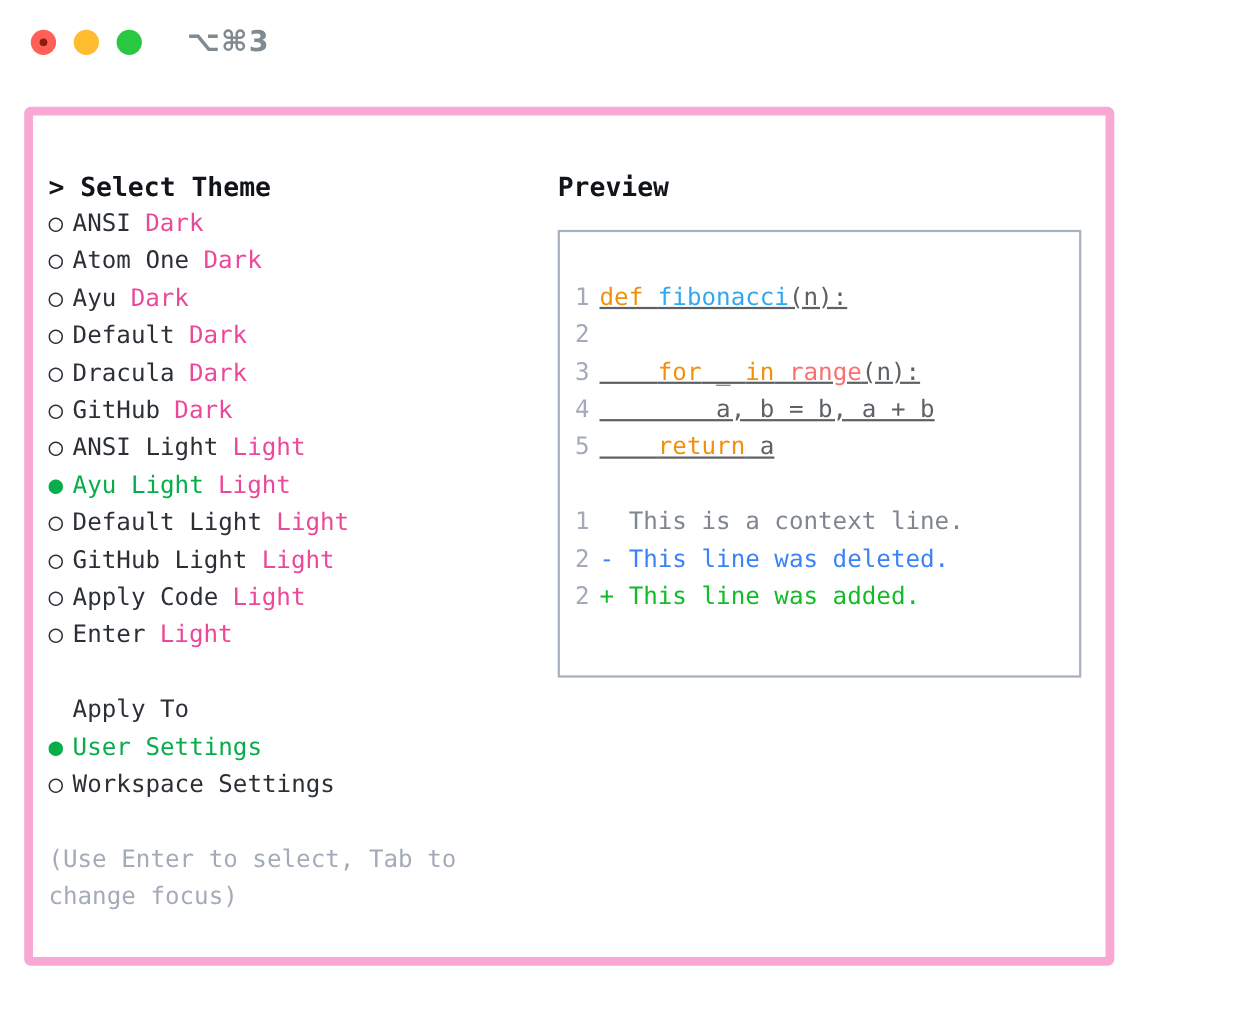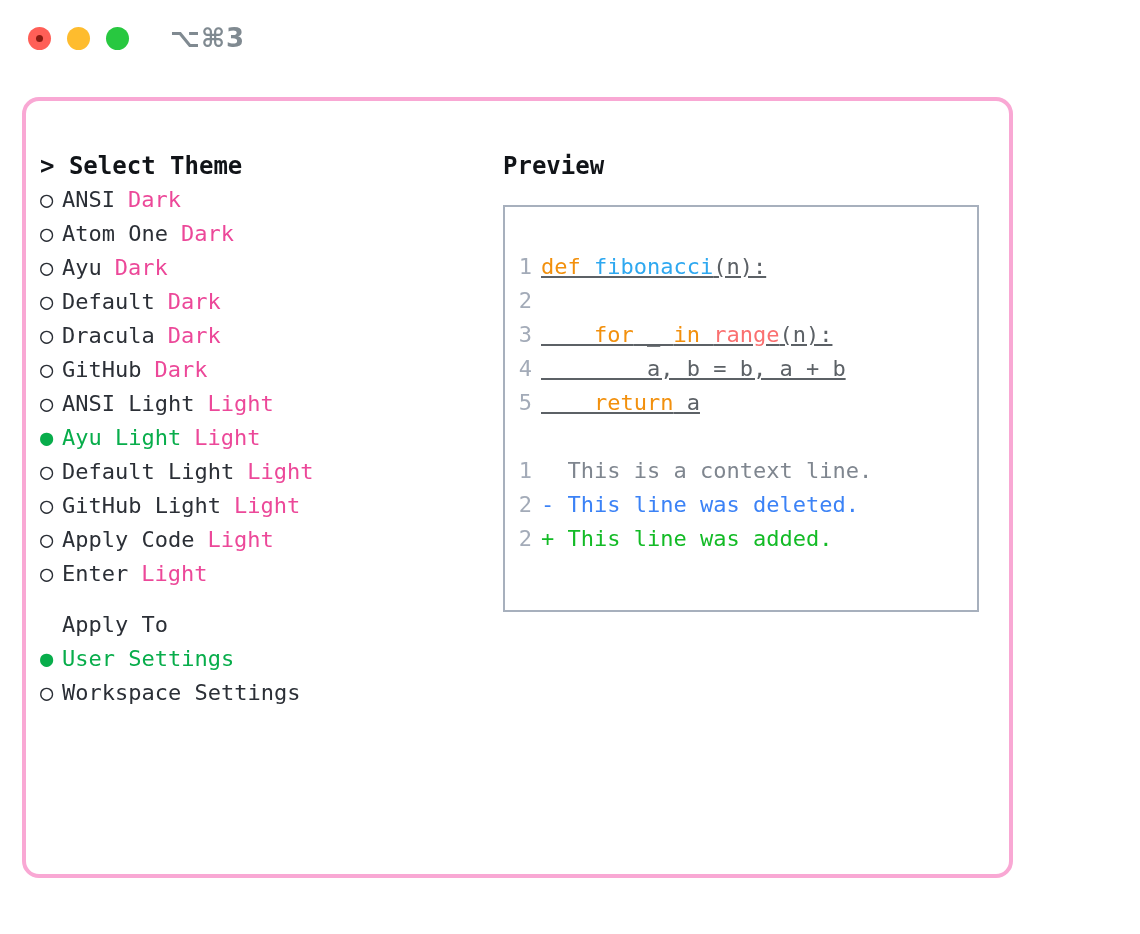--- a/index.html
+++ b/index.html
@@ -62,22 +62,22 @@
     line-height: 36px;
   }
 
   
   #panel {
     position: absolute;
     left: 22px;
     top: 97px;
     width: 991px;
     height: 781px;
-    border: 4px solid #f9a8d4;
-    border-radius: 17px;
+    border: 8px solid #f9a8d4;
+    border-radius: 6px;
     box-sizing: border-box;
     background: #ffffff;
   }
 
   
   #left-col {
     position: absolute;
     left: 14px;
     top: 48px;
     width: 440px;
@@ -110,21 +110,21 @@
   .opt-row.selected .bullet { color: #08ad4b; }
   .opt-label {
     color: #2b2f36;
   }
   .opt-row.selected .opt-label { color: #08ad4b; }
   .opt-kind {
     color: #ec4899;
     padding-left: 13px;
   }
 
-  #apply-block { margin-top: 17px; }
+  #apply-block { margin-top: 34px; }
   #apply-header {
     font-size: 22px;
     font-weight: normal;
     color: #2b2f36;
     line-height: 34px;
     padding-left: 22px;
     white-space: pre;
   }
 
   #hint {
@@ -221,20 +221,21 @@
         </div>
 
       <div id="apply-block">
         <div id="apply-header">Apply To</div>
         <div id="apply-list">
             <div class="opt-row selected"><span class="bullet">●</span><span class="opt-label">User Settings</span></div>
             <div class="opt-row"><span class="bullet">○</span><span class="opt-label">Workspace Settings</span></div>
           </div>
       </div>
 
+      <div id="hint">(Use Enter to select, Tab to change focus)</div>
 
     </div>
 
     <div id="right-col">
       <div id="preview-header">Preview</div>
       <div id="preview-box">
         <div id="code-block">
             <div class="code-line"><span class="gutter">1</span><span class="code-body"><span class="tok-kw">def </span><span class="tok-fn">fibonacci</span><span class="tok-pl">(n):</span></span></div>
             <div class="code-line"><span class="gutter">2</span></div>
             <div class="code-line"><span class="gutter">3</span><span class="code-body"><span class="tok-pl">    </span><span class="tok-kw">for</span><span class="tok-pl"> _ </span><span class="tok-kw">in</span><span class="tok-pl"> </span><span class="tok-bi">range</span><span class="tok-pl">(n):</span></span></div>

